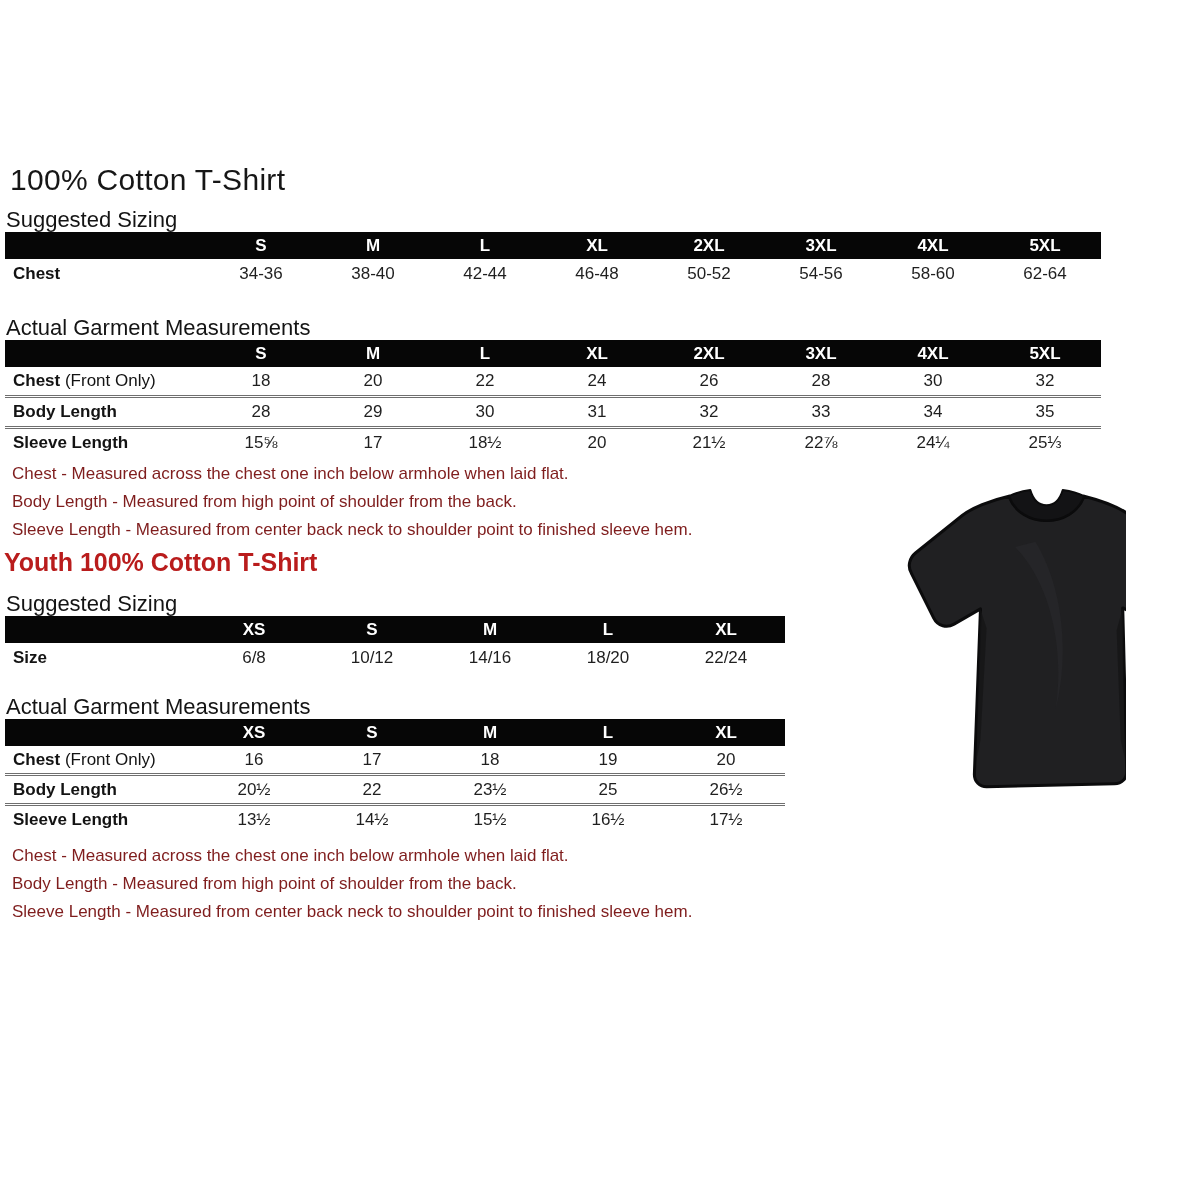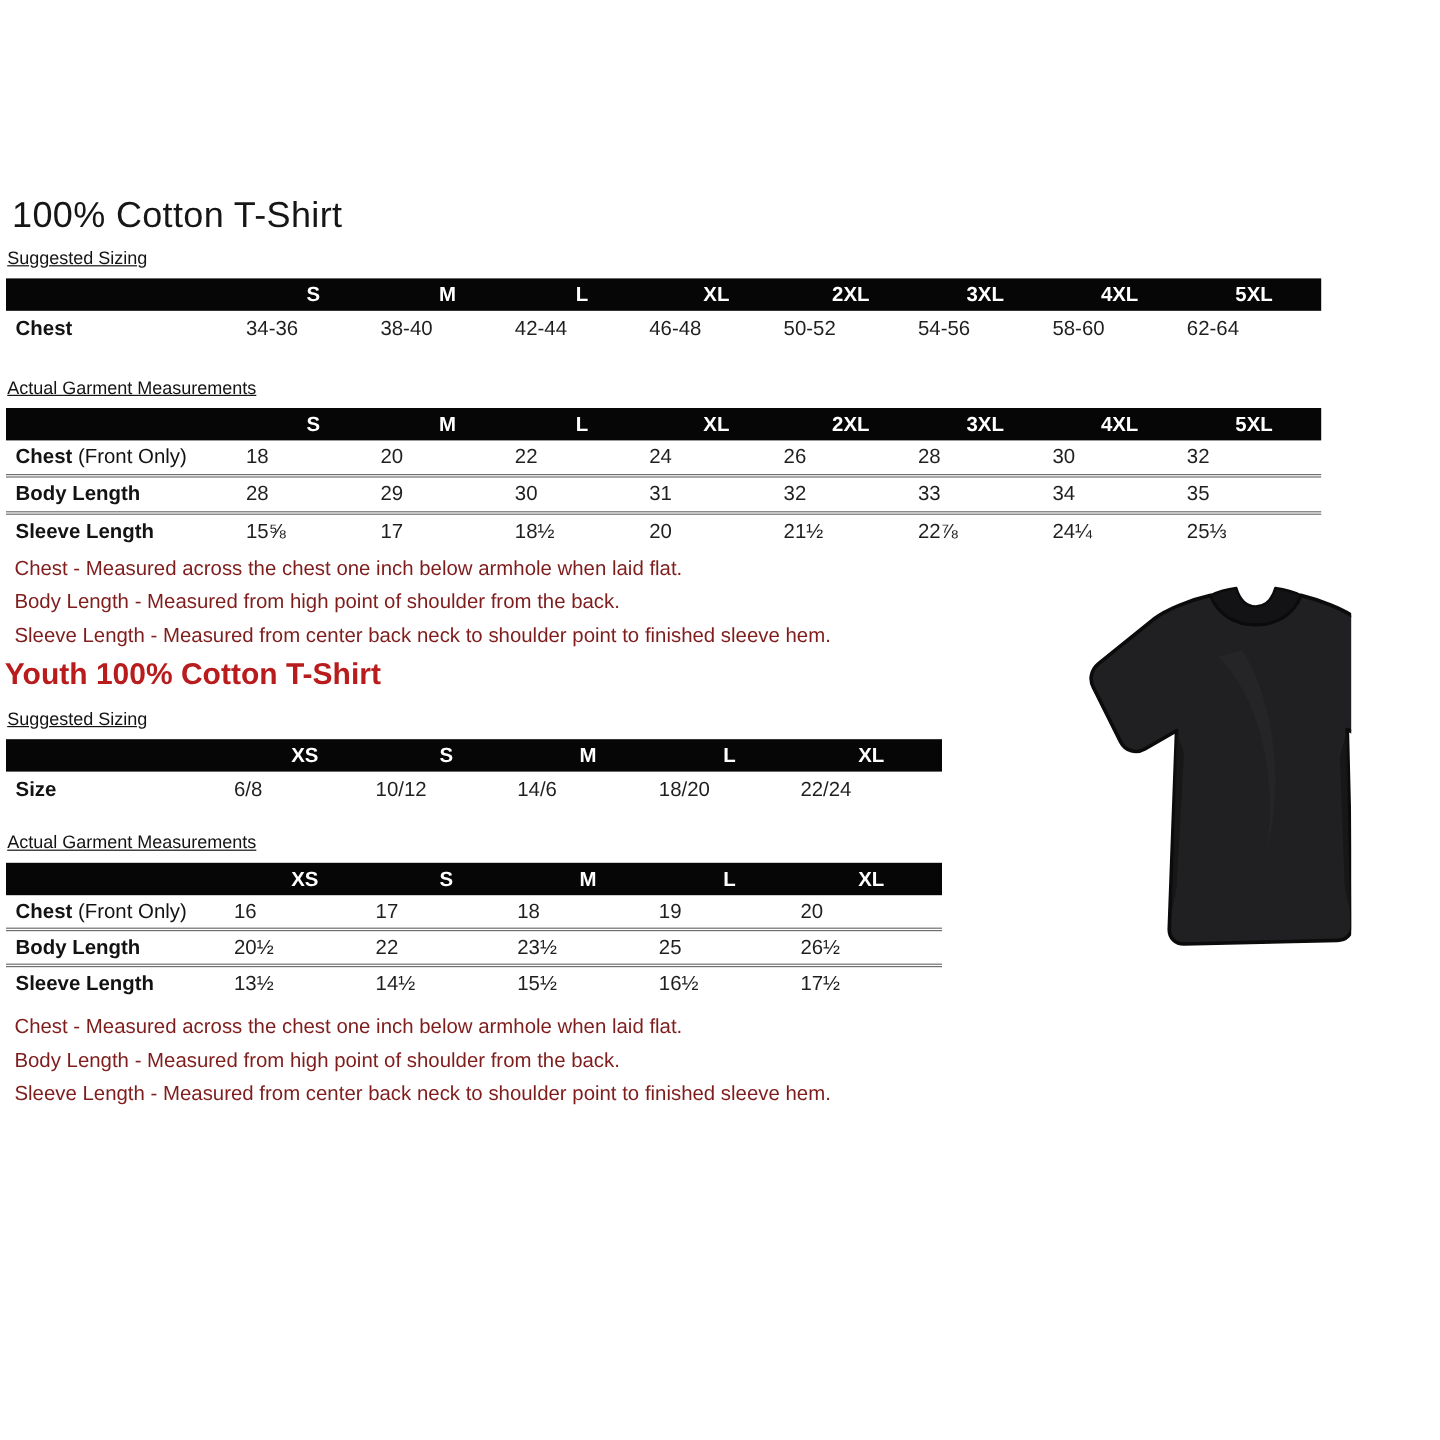--- a/index.html
+++ b/index.html
@@ -5,30 +5,30 @@
   html,body{margin:0;padding:0;background:#ffffff;}
   #canvas{
     position:relative;width:1126px;height:1200px;background:#ffffff;
     font-family:"Liberation Sans",sans-serif;color:#1a1a1a;overflow:hidden;
   }
   .abs{position:absolute;}
   .page-title{left:10px;top:163px;font-size:30px;font-weight:400;letter-spacing:.3px;color:#161616;}
   .banner{left:345px;top:164px;width:515px;height:42px;background:#030303;
           display:flex;align-items:center;justify-content:center;box-shadow:2px 2px 0 #2a2a2a;}
   .banner span{color:#fff;font-weight:700;font-size:30px;letter-spacing:6px;}
-  .seclabel{font-size:15px;color:#141414;text-decoration:underline;}
+  .seclabel{font-size:22px;color:#141414;}
   .youth-title{left:4px;top:548px;font-size:25px;font-weight:700;color:#b91c1c;}
   .tbl{position:absolute;left:5px;}
   .row{display:grid;align-items:center;}
   .cols-a{grid-template-columns:200px repeat(8,112px);}
   .cols-y{grid-template-columns:190px repeat(5,118px);}
   .hdr{background:#060606;height:27px;}
   .hdr .c{color:#fff;font-weight:700;font-size:17px;text-align:center;}
   .dr{height:28px;font-size:17px;color:#1f1f1f;}
-  .dr .c{}
+  .dr .c{text-align:center;}
   .lbl{font-weight:700;padding-left:8px;font-size:17px;color:#131313;}
   .lbl .sfx{font-weight:400;}
   .sep{border-top:3px double #6f6f6f;}
   .notes div{font-size:17px;line-height:28px;color:#7f1d1d;white-space:nowrap;}
   .tshirt{left:893px;top:486px;width:305px;height:320px;}
 </style>
 </head>
 <body>
 
 <div id="canvas">
@@ -128,21 +128,21 @@
       <div class="c">XS</div>
       <div class="c">S</div>
       <div class="c">M</div>
       <div class="c">L</div>
       <div class="c">XL</div>
     </div>
     <div class="row cols-y dr" style="height:30px">
       <div class="lbl"><span>Size</span></div>
       <div class="c">6/8</div>
       <div class="c">10/12</div>
-      <div class="c">14/6</div>
+      <div class="c">14/16</div>
       <div class="c">18/20</div>
       <div class="c">22/24</div>
     </div>
   </div>
 
   <div class="abs seclabel" style="left:6px;top:694px">Actual Garment Measurements</div>
 
   <div class="tbl" style="top:719px">
     <div class="row cols-y hdr">
       <div class="c"></div>

